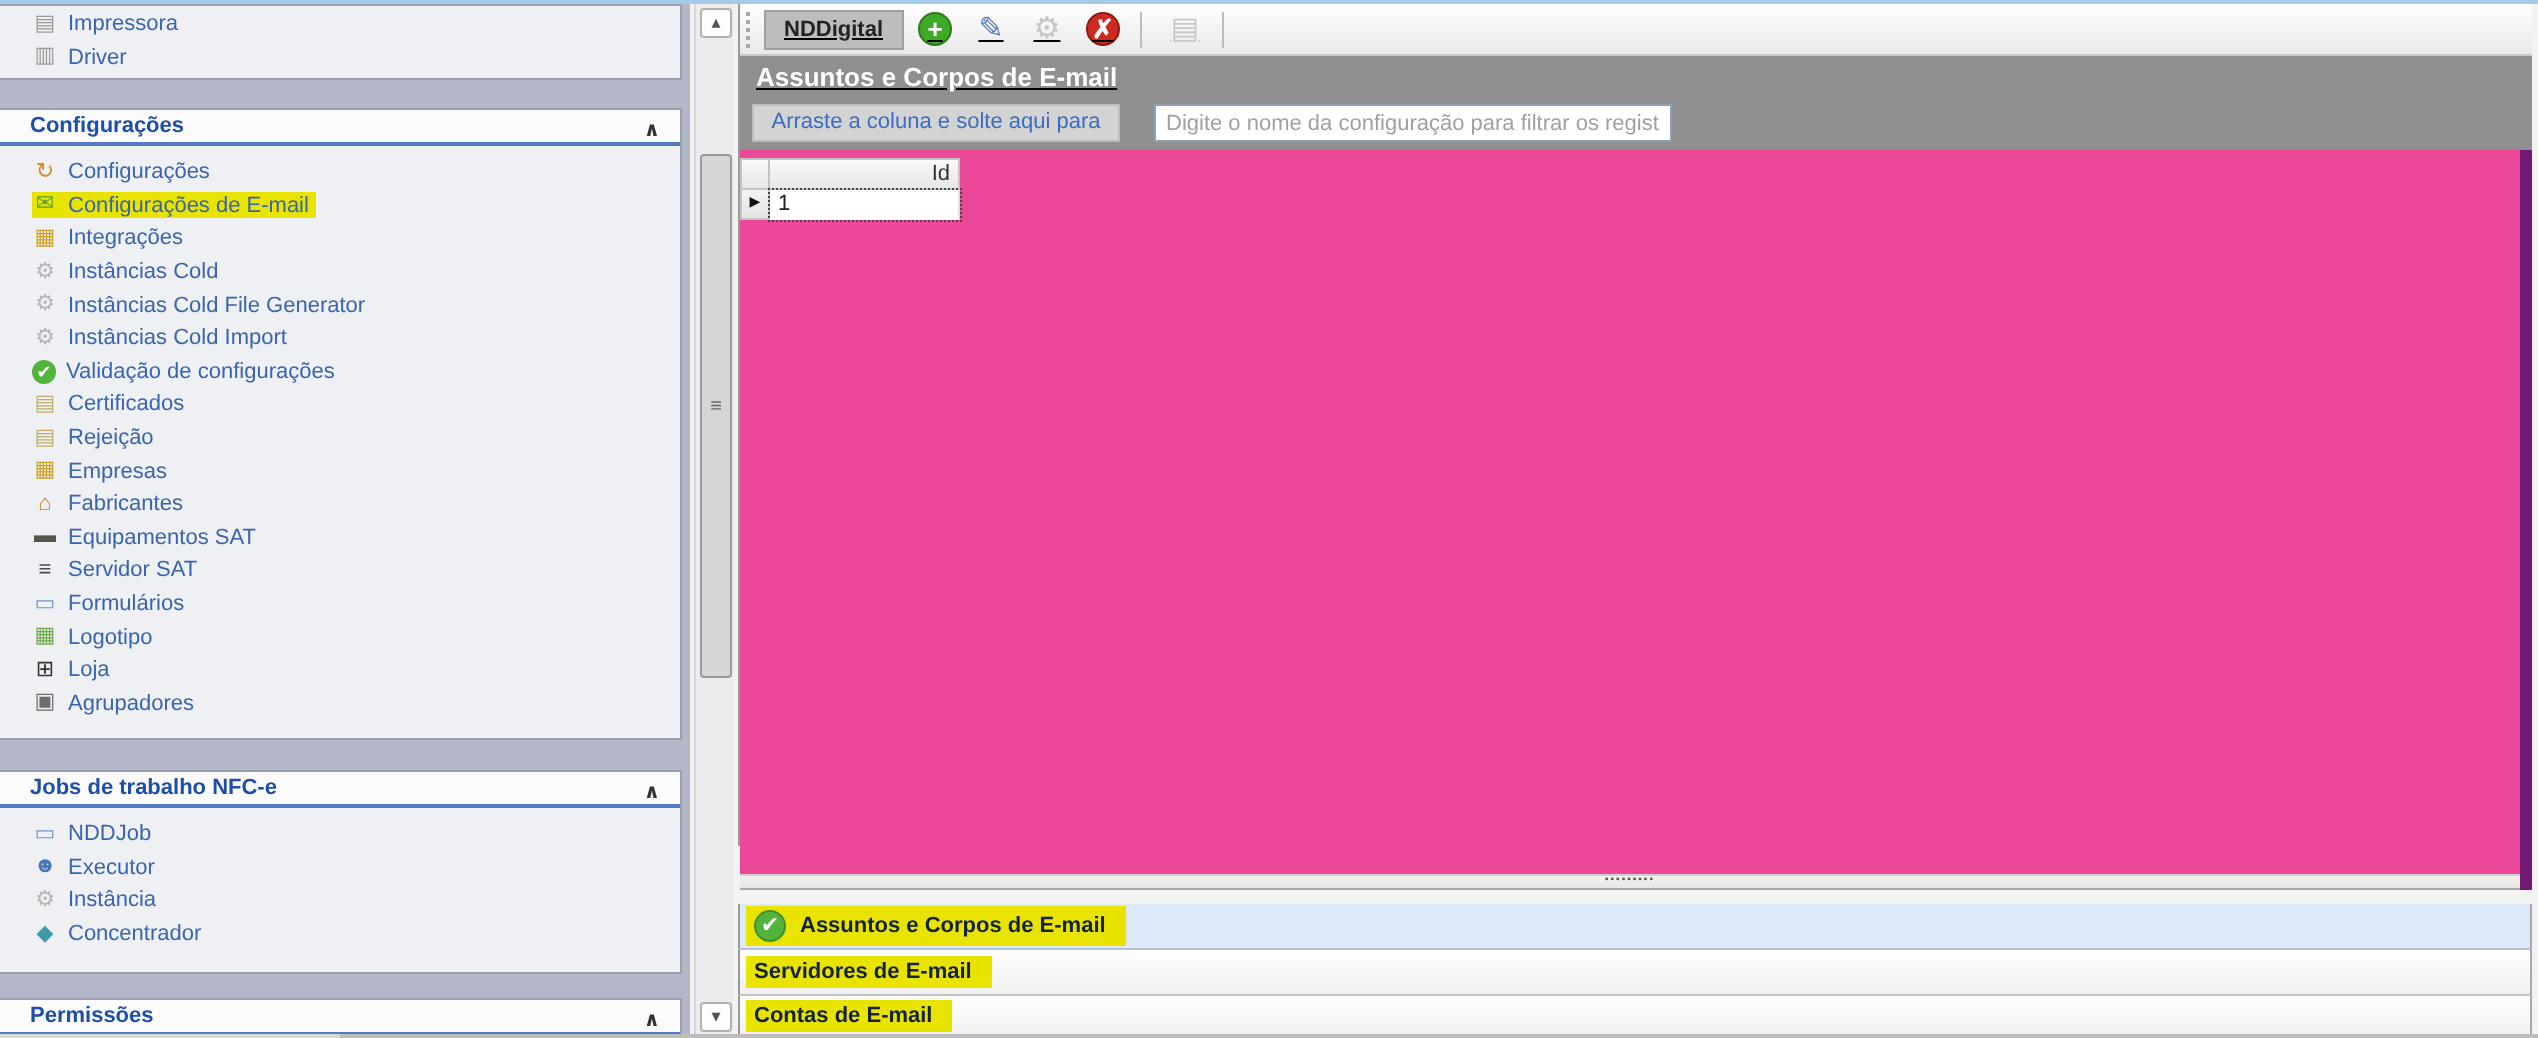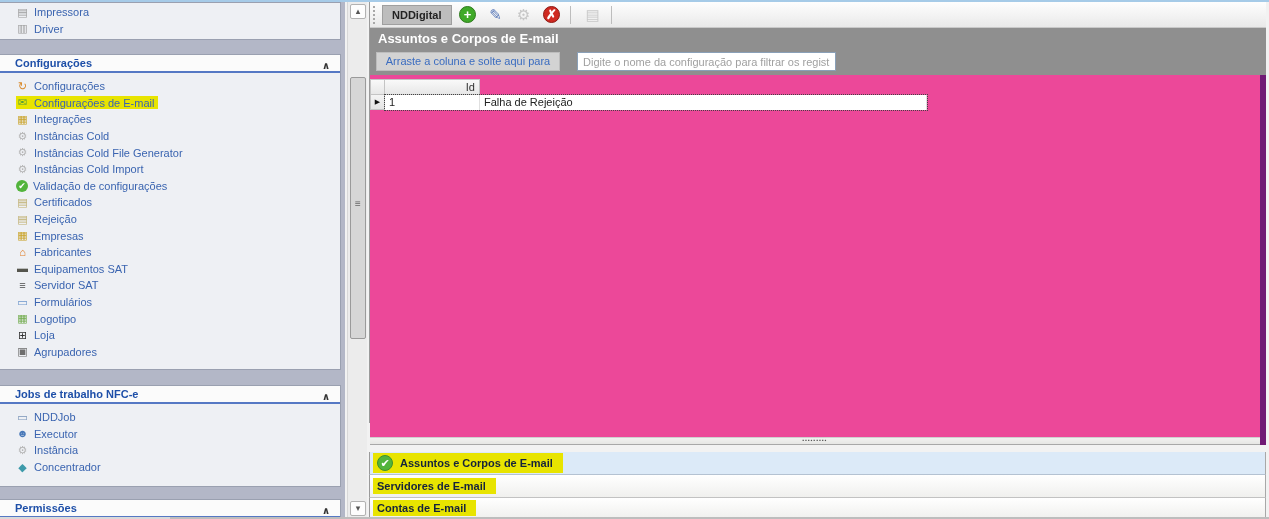--- a/index.html
+++ b/index.html
@@ -21,21 +21,21 @@
   .side-label { color:#3a64b0; white-space:nowrap; }
 
   
   .vscroll { position:absolute; left:347px; top:0; width:20px; height:517px; background:#ececec; border-left:1px solid #d8d8d8; }
   .vs-btn { position:absolute; left:2px; width:16px; height:15px; background:#fdfdfd; border:1px solid #b2b2b2; border-radius:2px; text-align:center; line-height:13px; font-size:9px; cursor:pointer; }
   .vs-btn.up { top:2px; } .vs-btn.down { bottom:3px; }
   .vs-thumb { position:absolute; left:2px; top:75px; width:16px; height:262px; background:#d6d6d6; border:1px solid #9a9a9a; border-radius:2px; cursor:grab; }
   .vs-thumb span { position:absolute; left:0; right:0; top:121px; text-align:center; font-size:10px; line-height:10px; }
 
   
-  .main { position:absolute; left:369px; top:0; width:897px; height:421px; border-left:1px solid #9a9a9a; background:#f6f6f4; }
+  .main { position:absolute; left:369px; top:0; width:897px; height:421px; border-left:1px solid #9a9a9a; background:#f6f6f4;text-decoration:underline; }
   .toolbar { position:relative; height:26px; background:linear-gradient(#fefefe,#e9e9e9); border-bottom:1px solid #c9c9c9; display:flex; align-items:center; }
   .tgrip { width:3px; height:18px; margin:0 6px 0 3px; border-left:2px dotted #a8a8a8; }
   .brand { height:20px; padding:0 9px; background:#bdbdbd; border:1px solid #9f9f9f; font-weight:bold; font-size:11px; color:#222; cursor:pointer; font-family:inherit; }
   .tbtn { width:24px; height:22px; display:flex; align-items:center; justify-content:center; margin-left:4px; cursor:pointer; background:transparent; border:none; }
   .tbtn.disabled { cursor:default; }
   .t-ico { display:inline-block; font-size:15px; line-height:17px; }
   .t-ico.circle { width:17px; height:17px; border-radius:50%; text-align:center; font-size:13px; font-weight:bold; line-height:16px; }
   .tsep { width:1px; height:18px; background:#bdbdbd; margin:0 6px; }
   .ttitle { font-size:14px; color:#3c3c3c; margin-left:8px; }
 
@@ -272,21 +272,20 @@
 
     <div class="content">
       <div class="ghead" id="grid-head">
           <div class="hcell" style="width: 15px;"></div>
           <div class="hcell" style="width: 95px; text-align: right;">Id</div>
         </div>
       <span id="grid-rows"><div class="grow">
             <div class="rowsel"><span style="color: rgb(17, 17, 17);">▶</span></div>
             <div class="rowcells">
               <div class="rcell" style="width: 95px;">1</div>
-              <div class="rcell" style="width: 447px;">Falha de Rejeição</div>
             </div>
           </div></span>
       <div class="splitter"><span class="dots" style="color: rgb(85, 85, 85); font-size: 5px;">▪▪▪▪▪▪▪▪▪</span></div>
     </div>
 
   </div>
 
   <span id="accordion"><div class="acc-row selected" style="top: 450px; height: 23px;">
         <span class="acc-band">
           <span class="a-ico circle" style="color: rgb(255, 255, 255); background: rgb(82, 180, 60);">✔</span>

